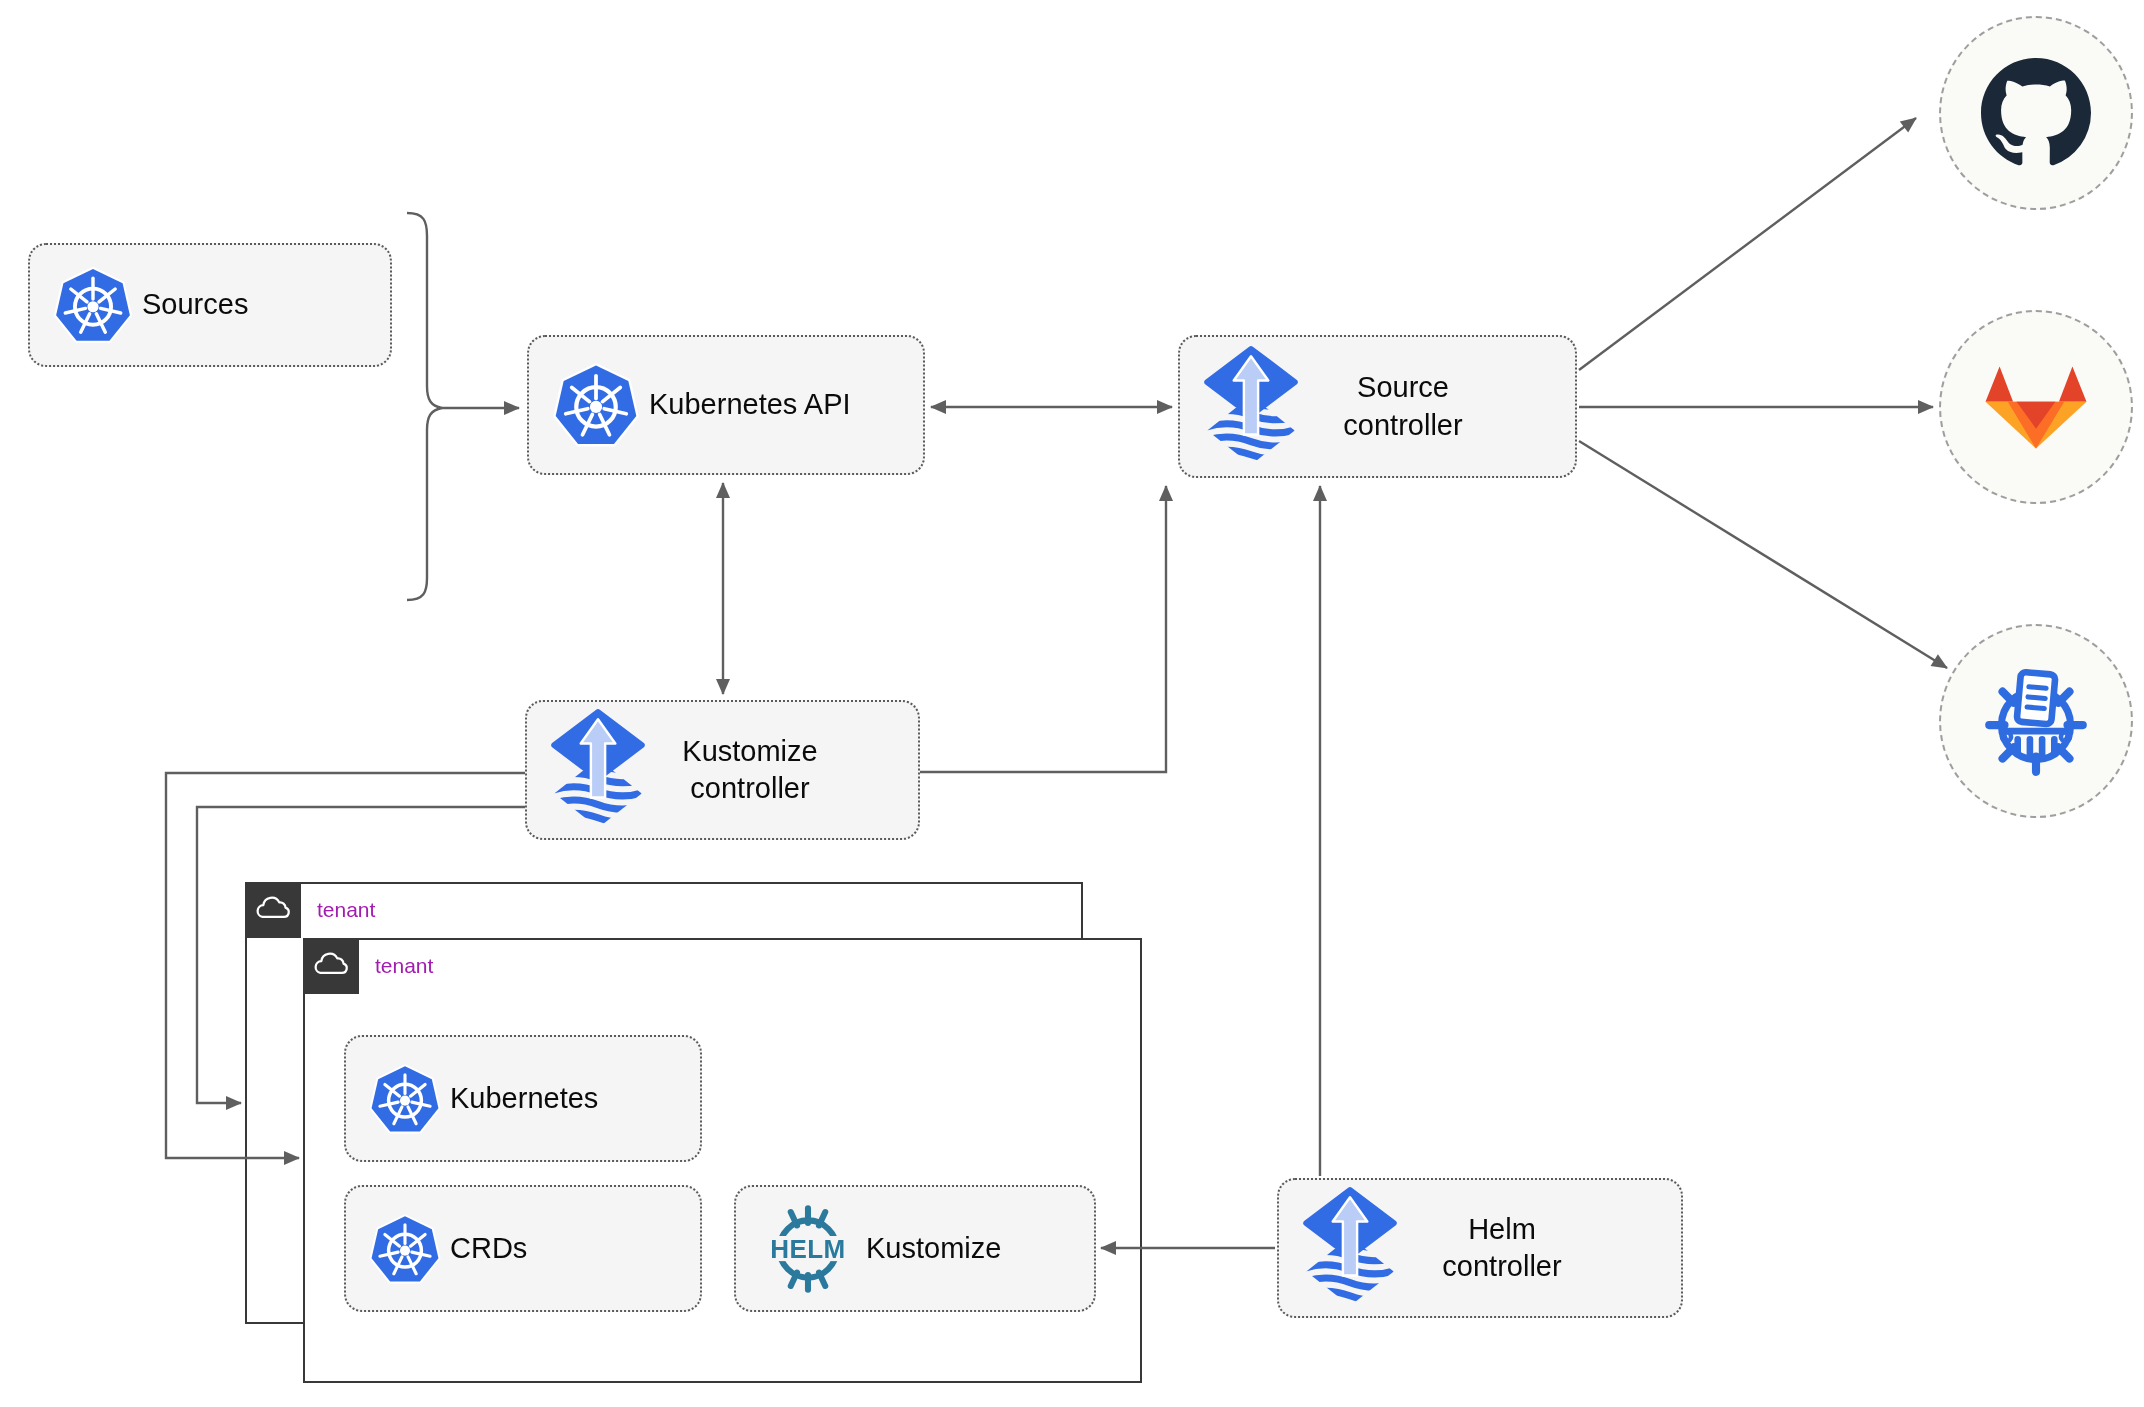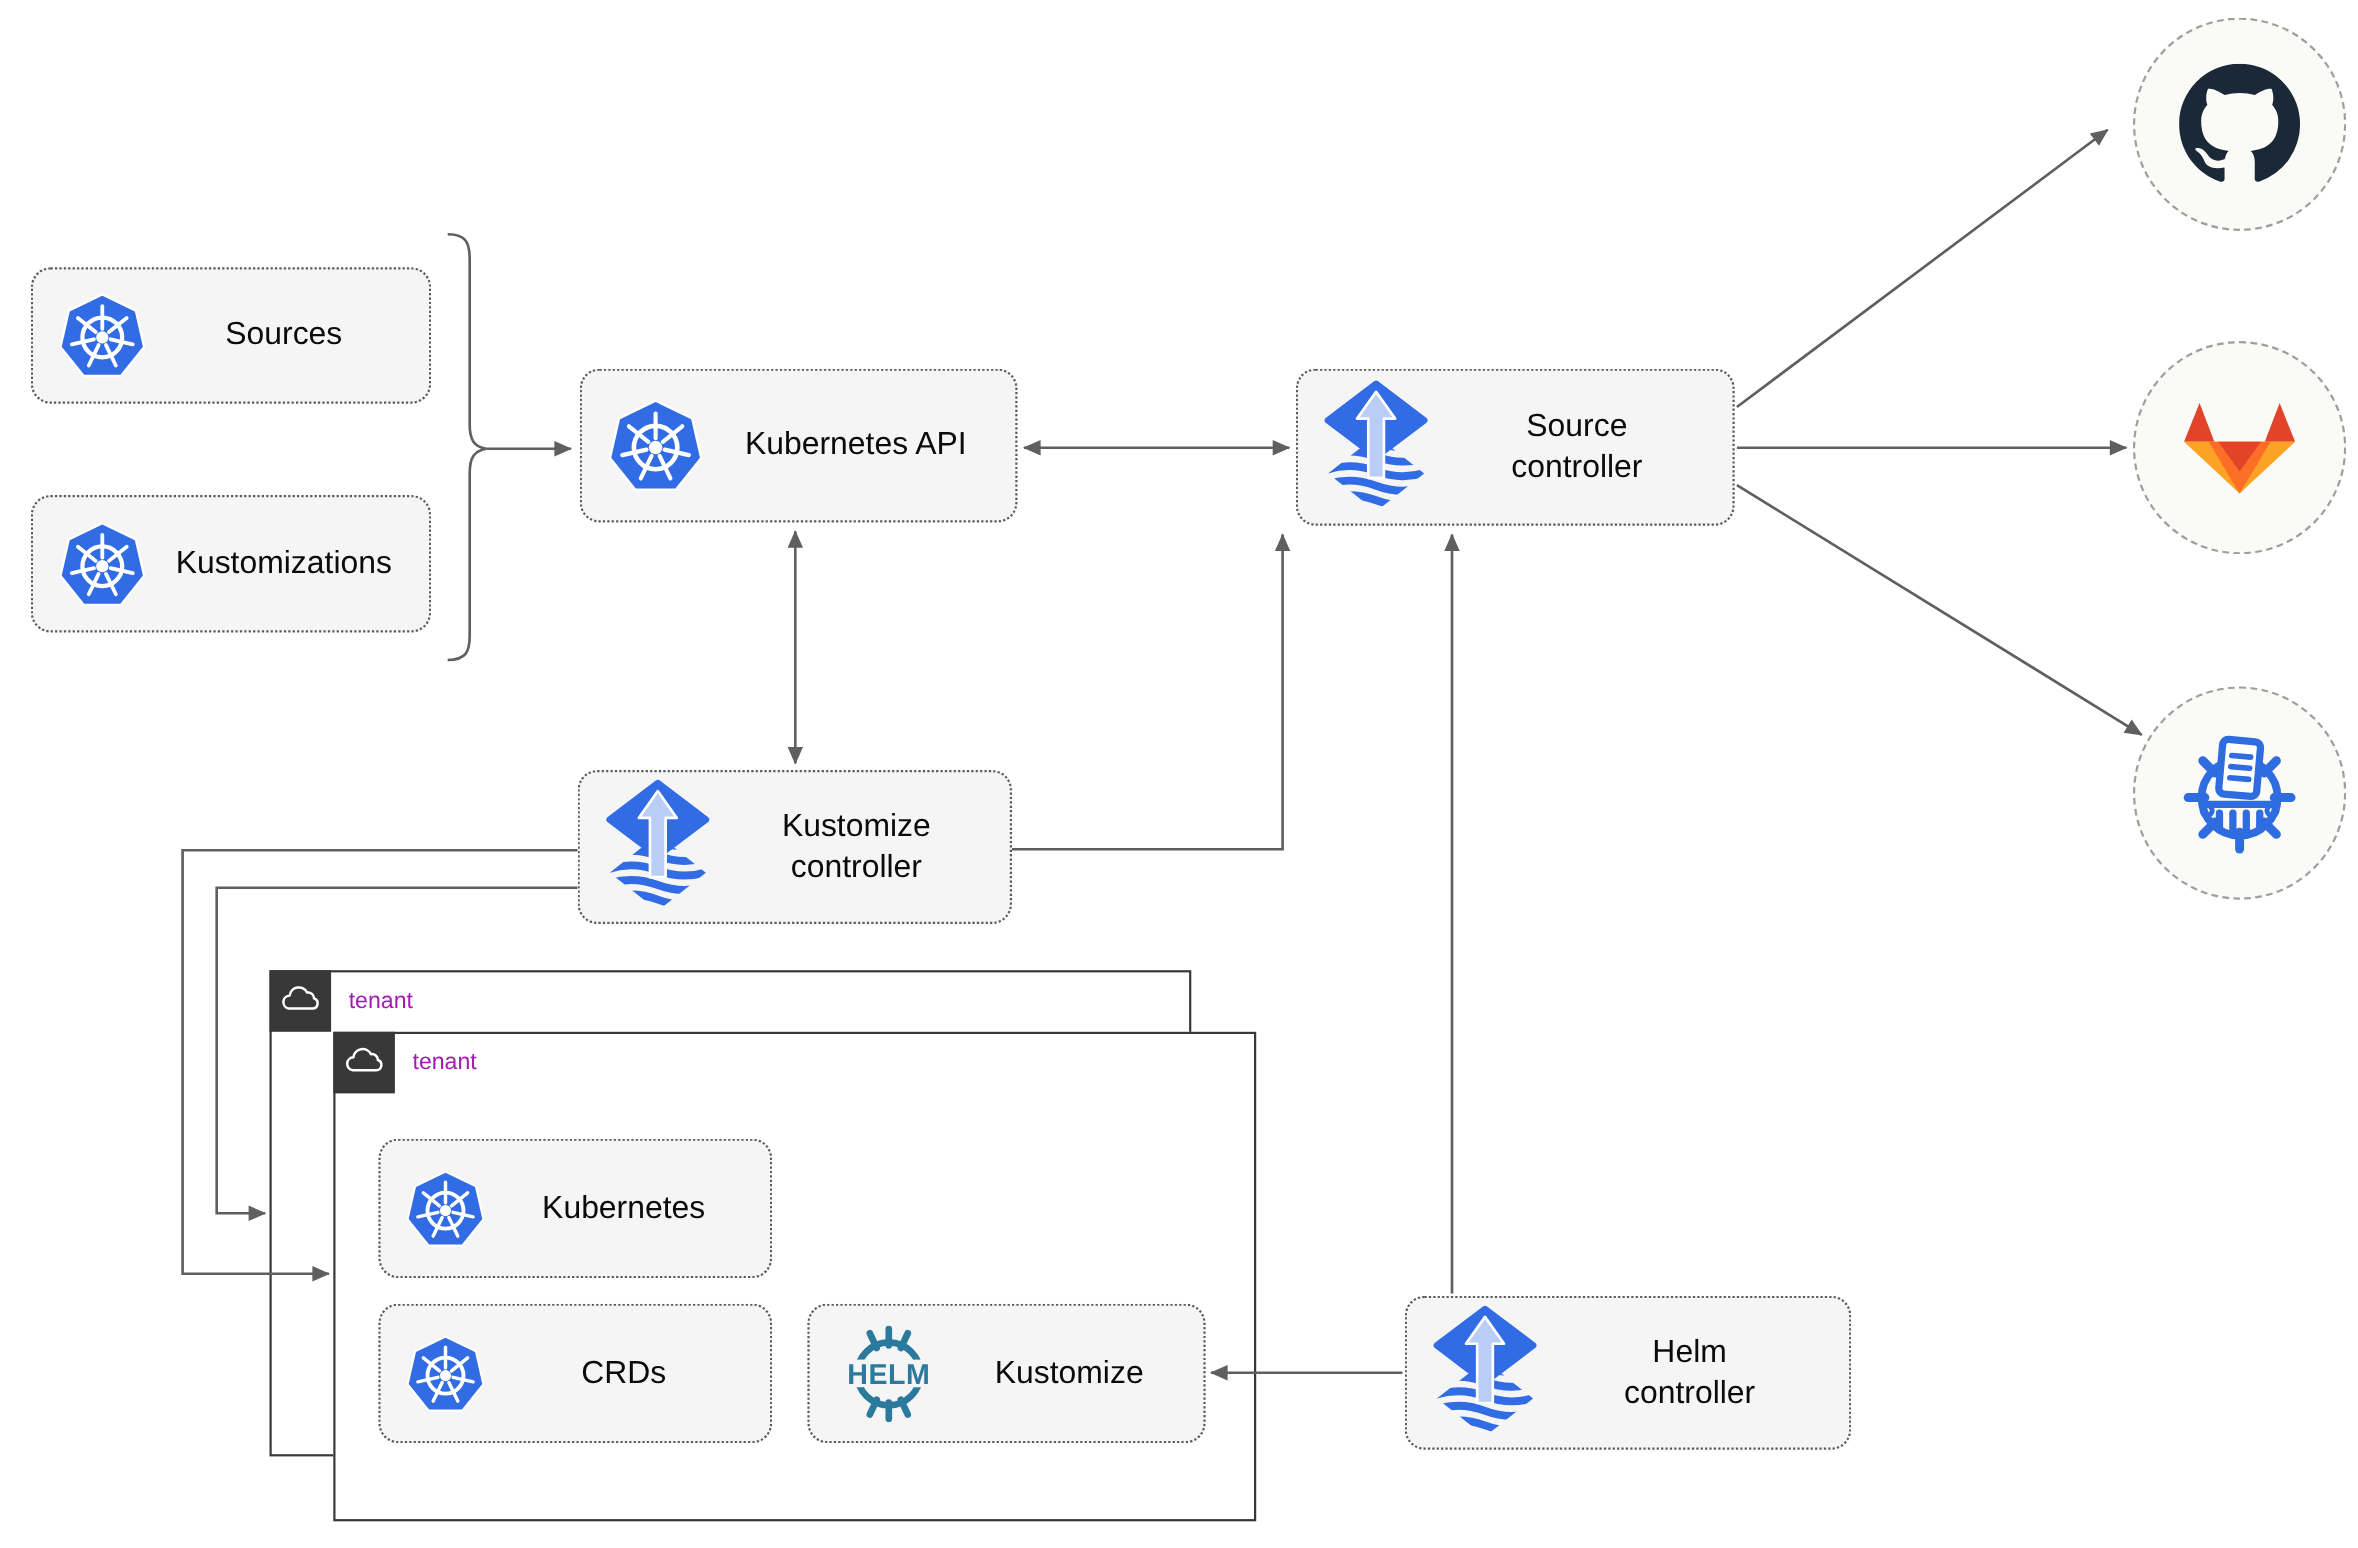--- a/index.html
+++ b/index.html
@@ -11,21 +11,21 @@
   html,body{margin:0;padding:0;background:#ffffff;}
   body{font-family:"Liberation Sans", sans-serif;}
   #canvas{position:relative;width:2144px;height:1407px;background:#fff;overflow:hidden;}
 
   .pill{
     position:absolute; background:var(--node-bg);
     border:2px dotted #5a5a5a; border-radius:18px;
     display:flex; align-items:center; gap:6px;
     padding:0 16px 0 20px; box-sizing:border-box; z-index:20;
   }
-  .lblwrap{flex:1; display:flex; justify-content:center;}
+  .lblwrap{flex:1; display:flex; }
   .lbl{font-size:29px; color:#0b0b0b; text-align:center; line-height:1.28;}
   .lbl--narrow{display:inline-block; max-width:190px;}
 
   .tenant{position:absolute; background:#ffffff; border:2px solid var(--tenant-dark); box-sizing:border-box;}
   .tenant--back{z-index:5;} .tenant--front{z-index:10;}
   .tenant-badge{
     position:absolute; left:-2px; top:-2px; width:56px; height:56px;
     background:var(--tenant-dark); display:flex; align-items:center; justify-content:center;
   }
   .tenant-lbl{
@@ -146,28 +146,20 @@
 
   <div class="pill" style="left:28px;top:243px;width:364px;height:124px">
     <svg class="icon" viewBox="0 0 100 100" style="width:86px;height:86px">
         <use href="#k8s-logo"></use>
       </svg>
     <span class="lblwrap">
         <span class="lbl">Sources</span>
       </span>
   </div>
 
-  <div class="pill" style="left:28px;top:450px;width:364px;height:125px">
-    <svg class="icon" viewBox="0 0 100 100" style="width:86px;height:86px">
-        <use href="#k8s-logo"></use>
-      </svg>
-    <span class="lblwrap">
-        <span class="lbl">Kustomizations</span>
-      </span>
-  </div>
 
   <div class="pill" style="left:527px;top:335px;width:398px;height:140px">
     <svg class="icon" viewBox="0 0 100 100" style="width:94px;height:94px">
         <use href="#k8s-logo"></use>
       </svg>
     <span class="lblwrap">
         <span class="lbl">Kubernetes API</span>
       </span>
   </div>
 

